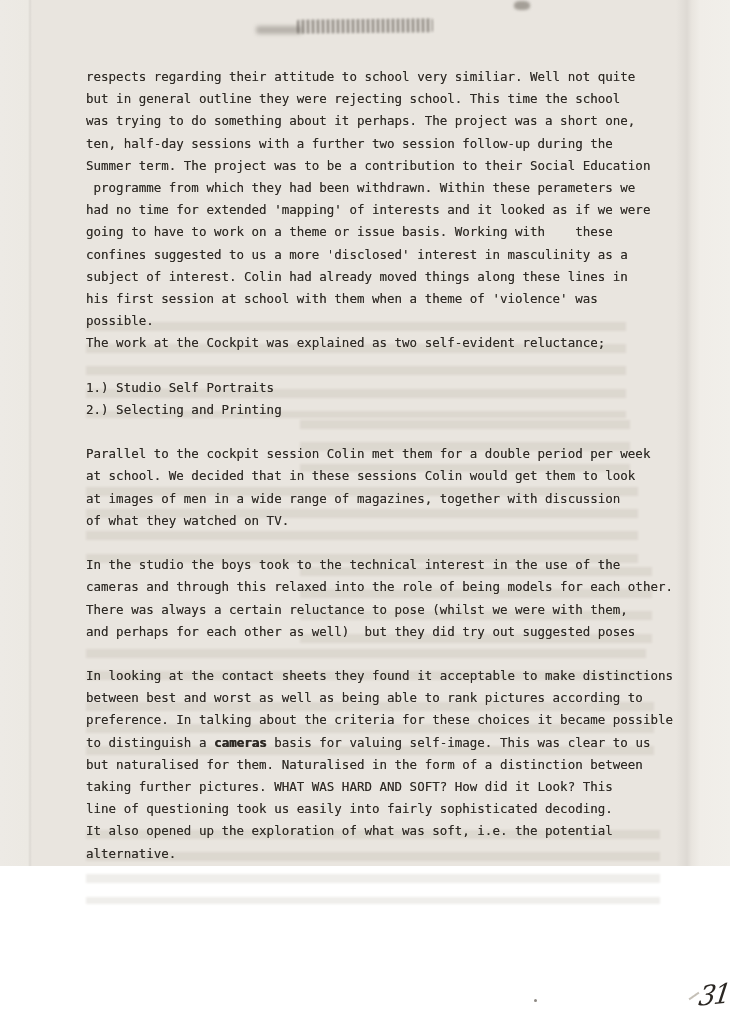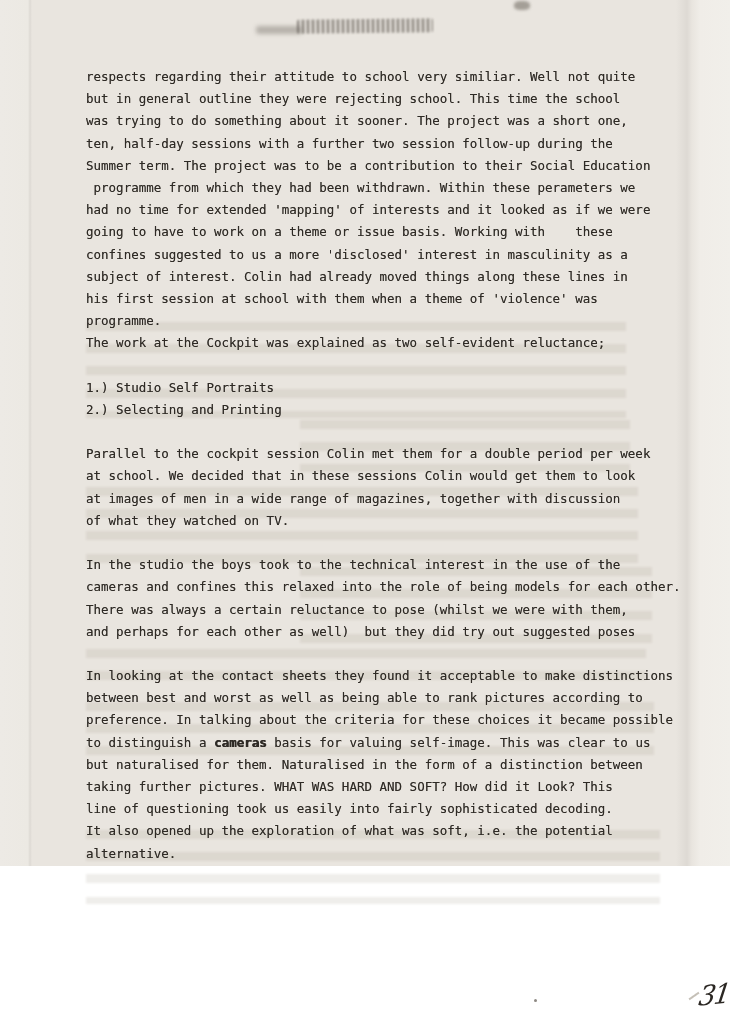--- a/index.html
+++ b/index.html
@@ -81,42 +81,42 @@
   <div class="bleed" style="left:300px; top:420px; width:330px; height:52px;"></div>
   <div class="bleed" style="left:86px; top:487px; width:552px; height:78px;"></div>
   <div class="bleed" style="left:300px; top:567px; width:352px; height:88px;"></div>
   <div class="bleed" style="left:86px; top:649px; width:560px; height:40px;"></div>
   <div class="bleed" style="left:86px; top:702px; width:568px; height:66px;"></div>
   <div class="bleed" style="left:86px; top:830px; width:574px; height:74px;"></div>
 
   <div class="text">
       <div class="row">respects regarding their attitude to school very similiar. Well not quite</div>
       <div class="row">but in general outline they were rejecting school. This time the school</div>
-      <div class="row">was trying to do something about it sooner. The project was a short one,</div>
+      <div class="row">was trying to do something about it perhaps. The project was a short one,</div>
       <div class="row">ten, half-day sessions with a further two session follow-up during the</div>
       <div class="row">Summer term. The project was to be a contribution to their Social Education</div>
       <div class="row"> programme from which they had been withdrawn. Within these perameters we</div>
       <div class="row">had no time for extended 'mapping' of interests and it looked as if we were</div>
       <div class="row">going to have to work on a theme or issue basis. Working with    these</div>
       <div class="row">confines suggested to us a more 'disclosed' interest in masculinity as a</div>
       <div class="row">subject of interest. Colin had already moved things along these lines in</div>
       <div class="row">his first session at school with them when a theme of 'violence' was</div>
-      <div class="row">programme.</div>
+      <div class="row">possible.</div>
       <div class="row">The work at the Cockpit was explained as two self-evident reluctance;</div>
       <div class="row"></div>
       <div class="row">1.) Studio Self Portraits</div>
       <div class="row">2.) Selecting and Printing</div>
       <div class="row"></div>
       <div class="row">Parallel to the cockpit session Colin met them for a double period per week</div>
       <div class="row">at school. We decided that in these sessions Colin would get them to look</div>
       <div class="row">at images of men in a wide range of magazines, together with discussion</div>
       <div class="row">of what they watched on TV.</div>
       <div class="row"></div>
       <div class="row">In the studio the boys took to the technical interest in the use of the</div>
-      <div class="row">cameras and confines this relaxed into the role of being models for each other.</div>
+      <div class="row">cameras and through this relaxed into the role of being models for each other.</div>
       <div class="row">There was always a certain reluctance to pose (whilst we were with them,</div>
       <div class="row">and perhaps for each other as well)  but they did try out suggested poses</div>
       <div class="row"></div>
       <div class="row">In looking at the contact sheets they found it acceptable to make distinctions</div>
       <div class="row">between best and worst as well as being able to rank pictures according to</div>
       <div class="row">preference. In talking about the criteria for these choices it became possible</div>
       <div class="row">to distinguish a <b>cameras</b> basis for valuing self-image. This was clear to us</div>
       <div class="row">but naturalised for them. Naturalised in the form of a distinction between</div>
       <div class="row">taking further pictures. WHAT WAS HARD AND SOFT? How did it Look? This</div>
       <div class="row">line of questioning took us easily into fairly sophisticated decoding.</div>

